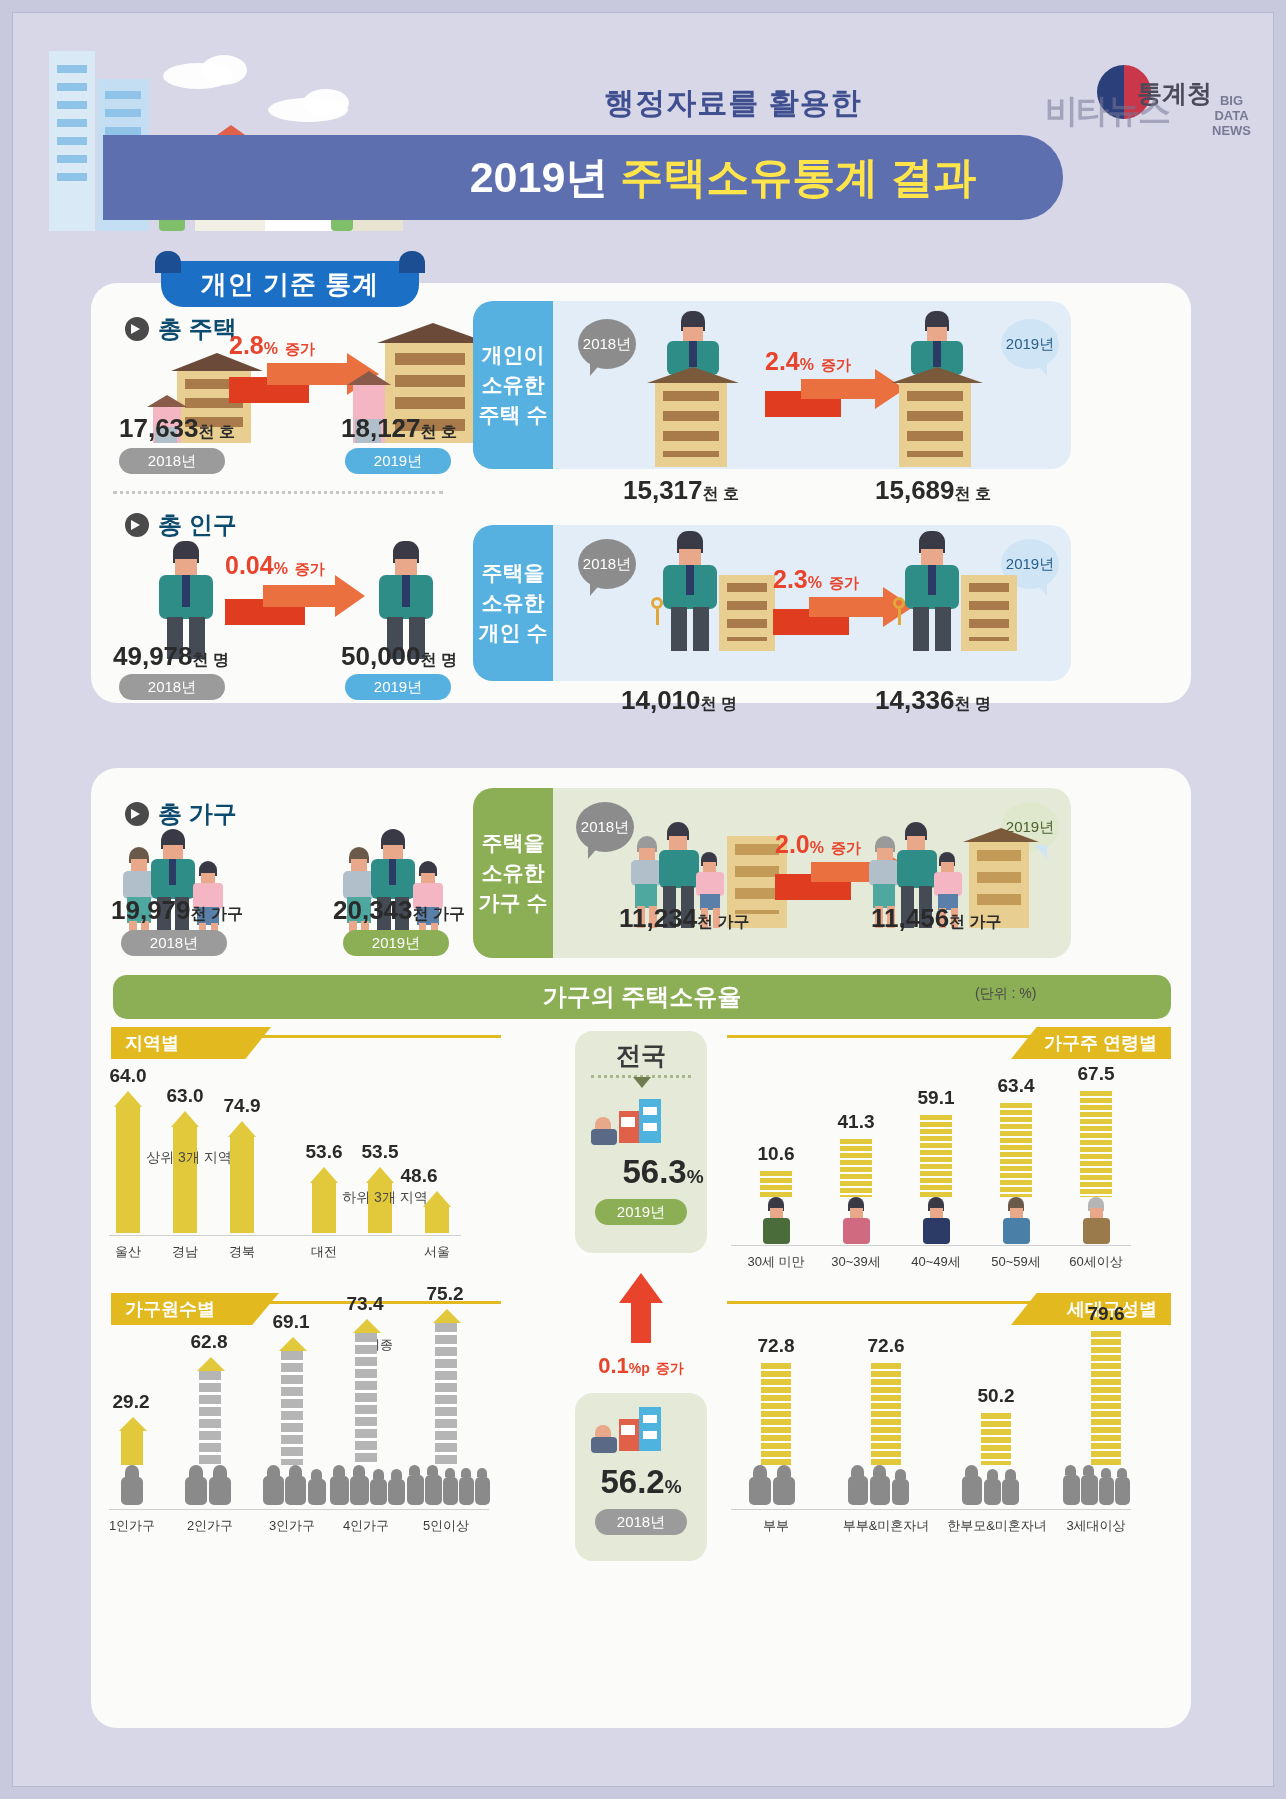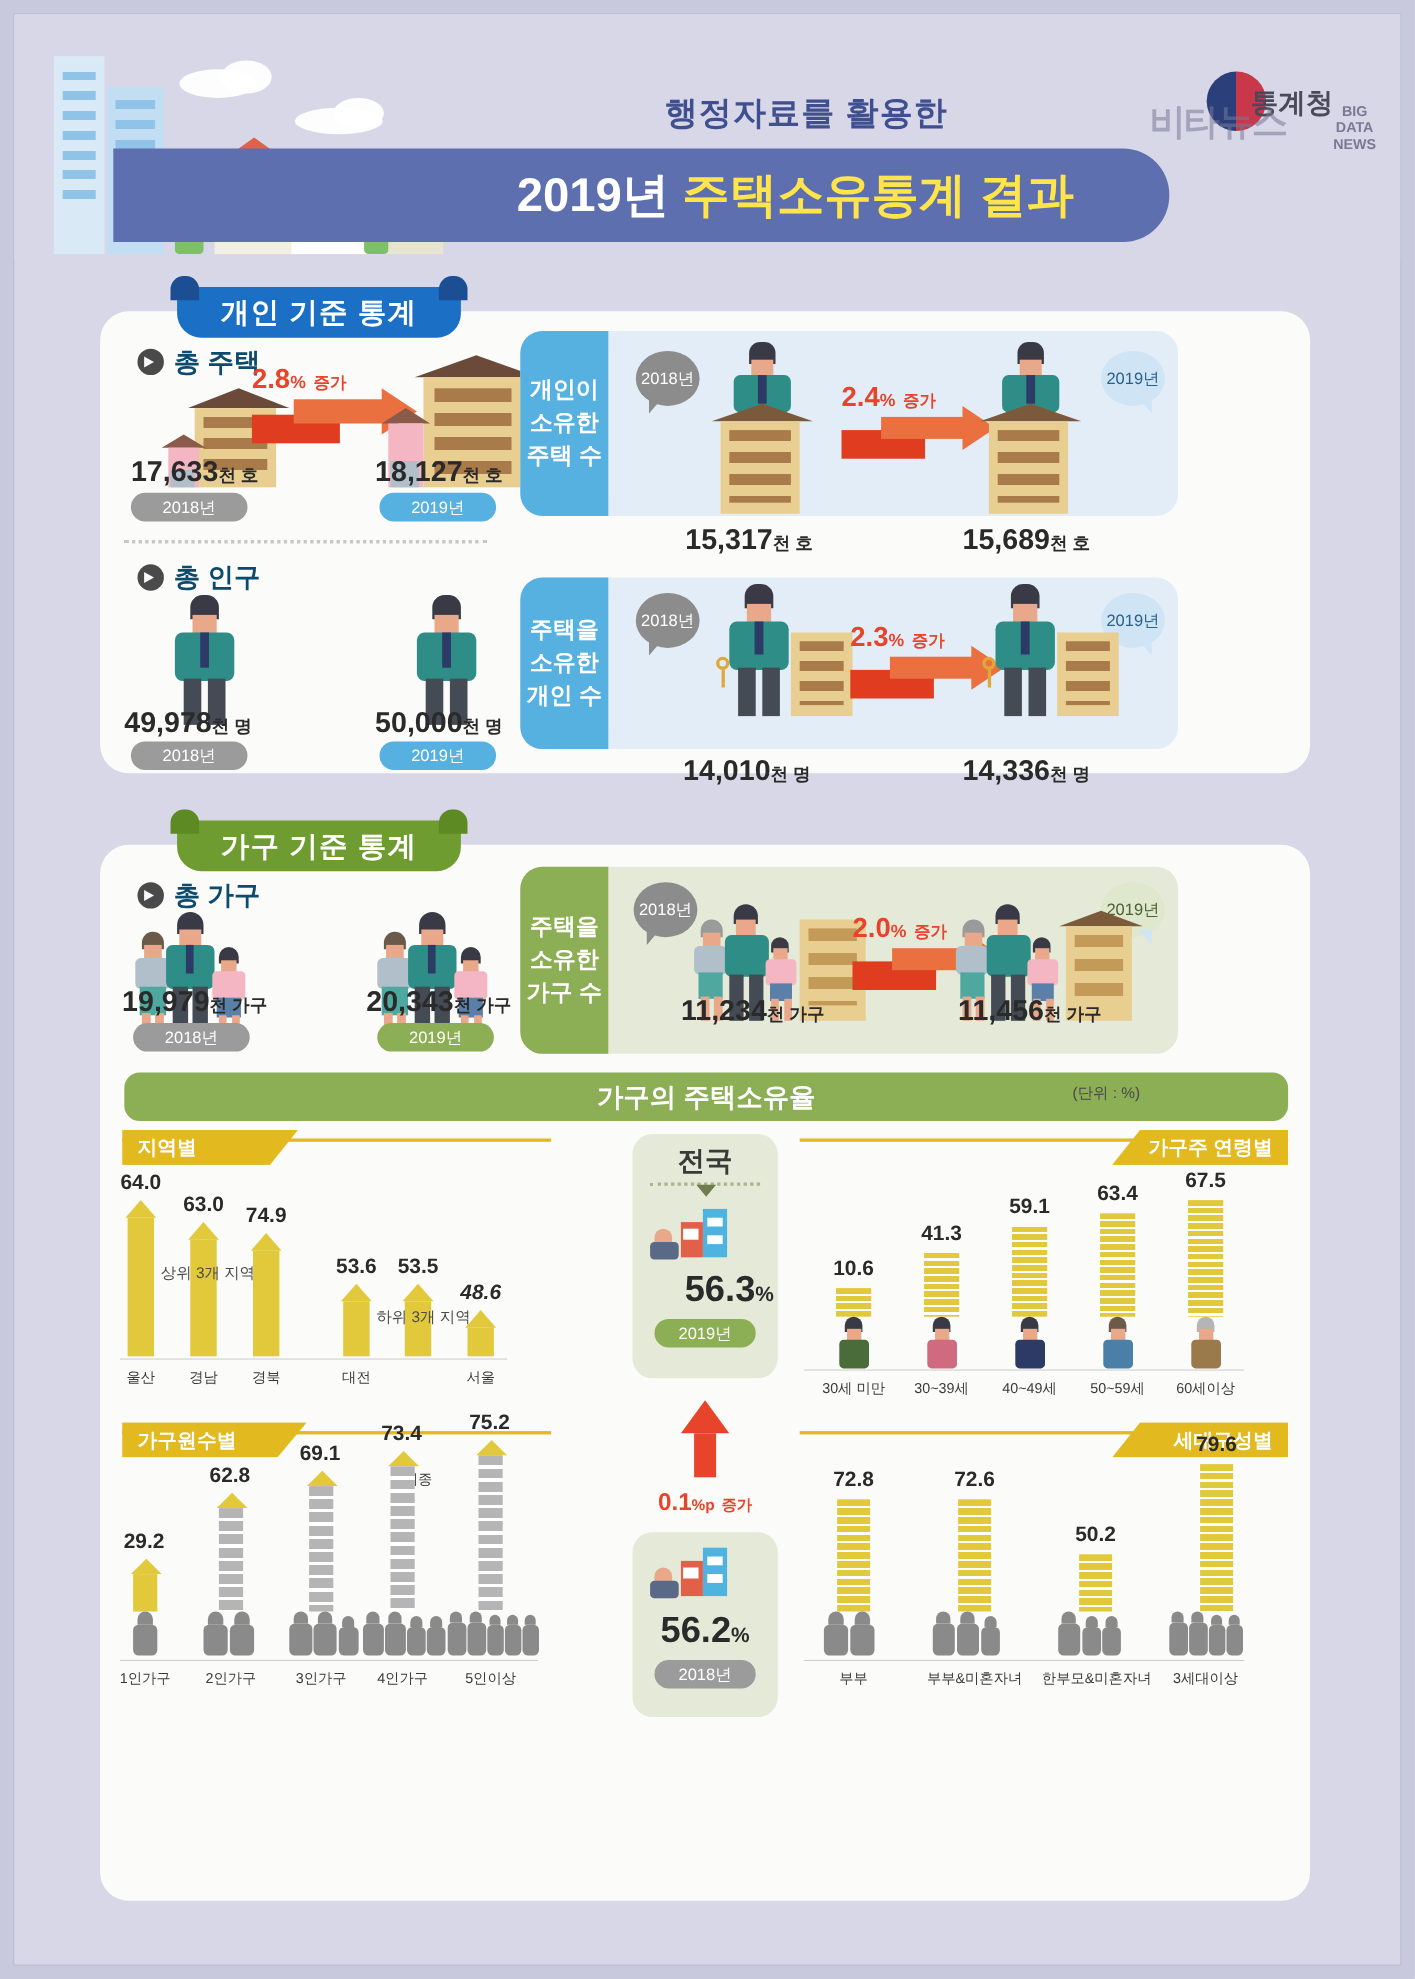--- a/index.html
+++ b/index.html
@@ -350,20 +350,29 @@
     <div style="position:absolute;left:12px;top:76px;width:16px;height:42px;background:#444b55;"></div>
     <div style="position:absolute;left:34px;top:76px;width:16px;height:42px;background:#444b55;"></div>
   </div>
   <div class="valnum" style="position:absolute;left:100px;top:628px;">
     <span>49,978</span><span class="unit">천 명</span>
   </div>
   <div class="yearpill gray" style="position:absolute;left:106px;top:656px;width:106px;">
     <span>2018년</span>
   </div>
 
+  <div class="arrowgrp" style="left:212px;top:538px;width:180px;height:80px;">
+    <div class="pct">
+      <span>0.04</span><span class="sm">%</span>
+      <span class="kr">증가</span>
+    </div>
+    <div class="arw-red" style="left:0;top:48px;width:80px;"></div>
+    <div style="position:absolute;left:38px;top:34px;width:78px;height:22px;background:#eb7040;"></div>
+    <div style="position:absolute;left:110px;top:24px;width:0;height:0;border-top:21px solid transparent;border-bottom:21px solid transparent;border-left:30px solid #eb7040;"></div>
+  </div>
 
   <div style="position:absolute;left:362px;top:528px;">
     <div style="position:absolute;left:18px;top:0;width:26px;height:22px;background:#3a3a46;border-radius:11px 11px 0 0;"></div>
     <div style="position:absolute;left:20px;top:18px;width:22px;height:20px;background:#e8a889;"></div>
     <div style="position:absolute;left:4px;top:34px;width:54px;height:44px;background:#2e8d86;border-radius:7px;"></div>
     <div style="position:absolute;left:27px;top:34px;width:8px;height:32px;background:#2c3a66;"></div>
     <div style="position:absolute;left:12px;top:76px;width:16px;height:42px;background:#444b55;"></div>
     <div style="position:absolute;left:34px;top:76px;width:16px;height:42px;background:#444b55;"></div>
   </div>
   <div class="valnum" style="position:absolute;left:328px;top:628px;text-align:right;">
@@ -418,23 +427,20 @@
     </div>
   </div>
   <div class="valnum" style="position:absolute;left:608px;top:672px;">
     <span>14,010</span><span class="unit">천 명</span>
   </div>
   <div class="valnum" style="position:absolute;left:862px;top:672px;">
     <span>14,336</span><span class="unit">천 명</span>
   </div>
 
   <div class="card" style="left:78px;top:755px;width:1100px;height:960px;">
-  </div>
-  <div class="tab green" style="left:148px;top:733px;width:258px;">
-    <span>가구 기준 통계</span>
   </div>
 
   <div class="bullet" style="position:absolute;left:112px;top:785px;">
     <span class="dot"></span>
     <span class="txt">총 가구</span>
   </div>
 
   <div style="position:absolute;left:112px;top:808px;">
     <div style="position:absolute;left:4px;top:26px;width:20px;height:16px;background:#6b5a4a;border-radius:10px 10px 0 0;"></div>
     <div style="position:absolute;left:6px;top:38px;width:16px;height:14px;background:#e8a889;"></div>
@@ -589,21 +595,21 @@
   <div class="cat-label" style="left:116px;top:1136px;width:120px;font-size:14px;color:#4a4a4a;">상위 3개 지역</div>
 
   <div class="bar-label" style="left:281px;top:1128px;width:60px;">53.6</div>
   <div class="housetop" style="left:297px;top:1154px;border-bottom:16px solid #e2c93c;"></div>
   <div class="yellowbar" style="left:299px;top:1170px;width:24px;height:50px;"></div>
 
   <div class="bar-label" style="left:337px;top:1128px;width:60px;">53.5</div>
   <div class="housetop" style="left:353px;top:1154px;border-bottom:16px solid #e2c93c;"></div>
   <div class="yellowbar" style="left:355px;top:1170px;width:24px;height:50px;"></div>
 
-  <div class="bar-label" style="left:394px;top:1152px;width:60px;font-style:italic;">48.6</div>
+  <div class="bar-label" style="left:376px;top:1152px;width:60px;">48.6</div>
   <div class="housetop" style="left:410px;top:1178px;border-bottom:16px solid #e2c93c;"></div>
   <div class="yellowbar" style="left:412px;top:1194px;width:24px;height:26px;"></div>
 
   <div class="cat-label" style="left:312px;top:1176px;width:120px;font-size:14px;color:#4a4a4a;">하위 3개 지역</div>
 
   <div class="catline" style="left:96px;top:1222px;width:352px;"></div>
   <div class="cat-label" style="left:85px;top:1230px;width:60px;">울산</div>
   <div class="cat-label" style="left:142px;top:1230px;width:60px;">경남</div>
   <div class="cat-label" style="left:199px;top:1230px;width:60px;">경북</div>
   <div class="cat-label" style="left:281px;top:1230px;width:60px;">대전</div>

